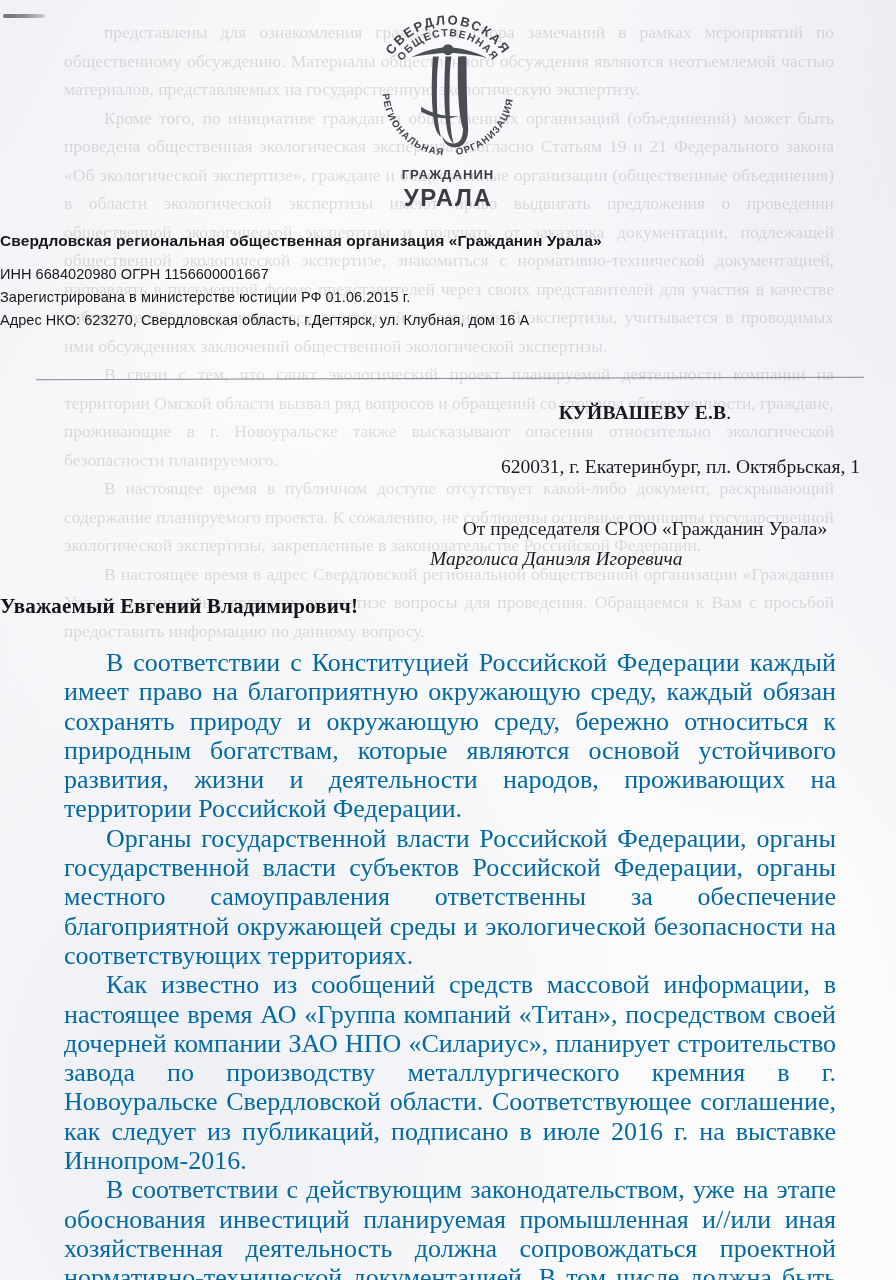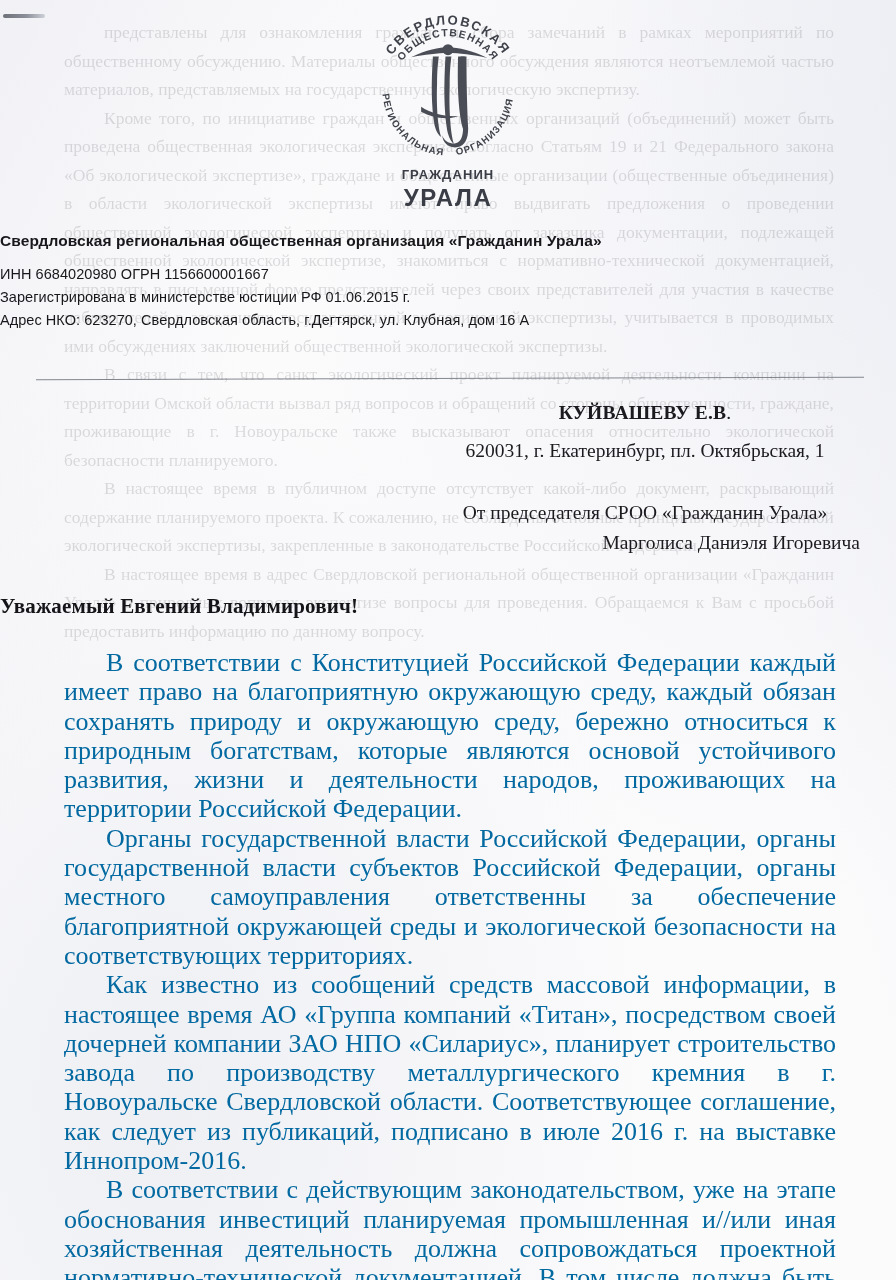--- a/index.html
+++ b/index.html
@@ -150,29 +150,31 @@
     color: #1a1a1f;
   }
   .addr-gov { display: block; }
   .addr-name {
     display: block;
     font-weight: bold;
     letter-spacing: .2px;
   }
   .addr-addr {
     display: block;
-    margin-top: 8px;
+    margin-top: 24px;
+    text-align: right;
   }
   .addr-from-1 {
     display: block;
     margin-top: 32px;
   }
   .addr-from-2 {
     display: block;
-    text-align: right;
+    text-align: left;
+    font-style: italic;
   }
 
   
   .salutation {
     position: absolute;
     left: 0;
     right: 0;
     top: 594px;
     text-align: left;
     font-size: 21px;

